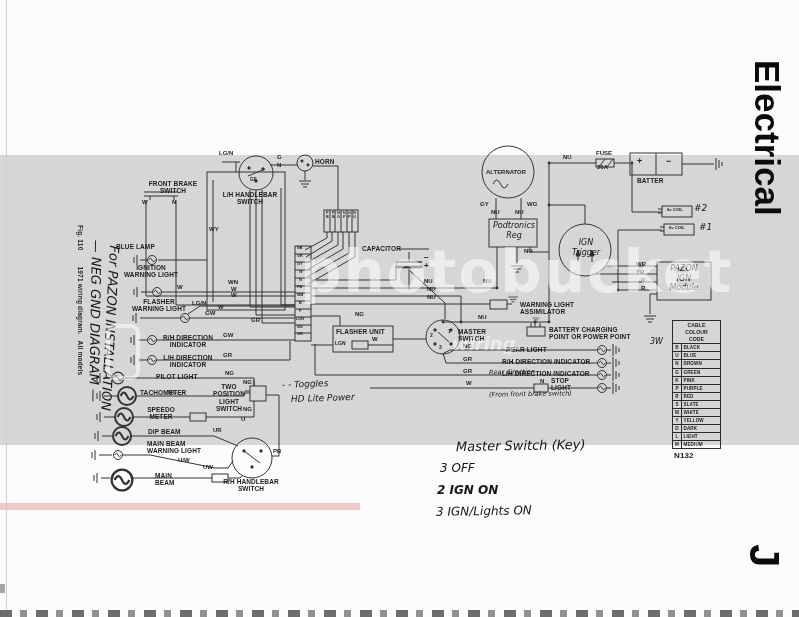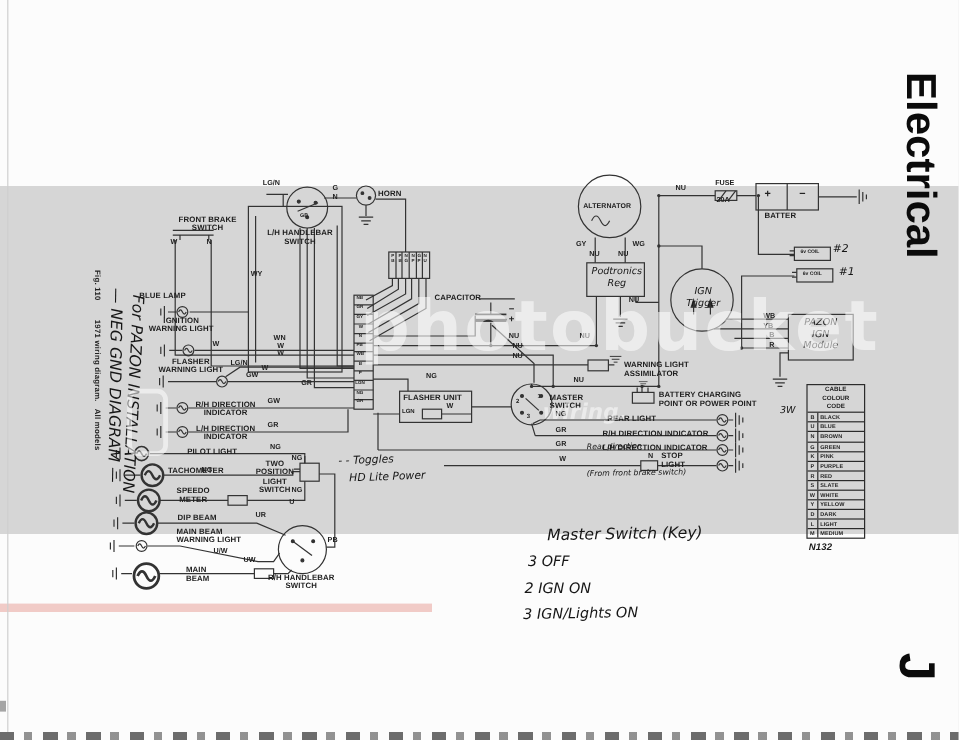--- a/index.html
+++ b/index.html
@@ -246,21 +246,21 @@
 SWITCH</div>
       <div class="lbl" style="left: 520px; top: 301px; width: 62px;">WARNING LIGHT
 ASSIMILATOR</div>
       <div class="lbl" style="left: 549px; top: 326px; width: 86px;">BATTERY CHARGING
 POINT OR POWER POINT</div>
       <div class="lbl" style="left: 506px; top: 346px;">REAR LIGHT</div>
       <div class="lbl" style="left: 502px; top: 358px;">R/H DIRECTION INDICATOR</div>
       <div class="lbl" style="left: 502px; top: 370px;">L/H DIRECTION INDICATOR</div>
       <div class="lbl" style="left: 551px; top: 377px; width: 24px;">STOP
 LIGHT</div>
-      <div class="lbl" style="left: 674px; top: 451px; font-size: 8px; font-style: italic;">N132</div>
+      <div class="lbl" style="left: 674px; top: 451px; font-size: 8px;">N132</div>
     </div>
   <div id="wire-labels">
       <div class="wl" style="left: 142px; top: 200px;">W</div>
       <div class="wl" style="left: 172px; top: 200px;">N</div>
       <div class="wl" style="left: 219px; top: 151px;">LG/N</div>
       <div class="wl" style="left: 277px; top: 155px;">G</div>
       <div class="wl" style="left: 277px; top: 163px;">N</div>
       <div class="wl" style="left: 209px; top: 227px;">WY</div>
       <div class="wl" style="left: 250px; top: 178px; font-size: 4.5px;">GB</div>
       <div class="wl" style="left: 228px; top: 280px;">WN</div>
@@ -351,21 +351,21 @@
       <div class="hand c" style="left: 660px; top: 264px; font-size: 8px; width: 48px;">PAZON
 IGN
 Module</div>
       <div class="hand" style="left: 650px; top: 297px; font-size: 8px; margin-top: 40px;">3W</div>
       <div class="hand" style="left: 489px; top: 369px; font-size: 6.5px; transform: rotate(-1deg);">Rear direction</div>
       <div class="hand" style="left: 489px; top: 391px; font-size: 6.5px; transform: rotate(-1deg);">(From front brake switch)</div>
       <div class="hand" style="left: 694px; top: 203px; font-size: 9px;">#2</div>
       <div class="hand" style="left: 699px; top: 222px; font-size: 9px;">#1</div>
       <div class="hand" style="left: 456px; top: 438px; font-size: 13px; transform: rotate(-1deg);">Master Switch (Key)</div>
       <div class="hand" style="left: 440px; top: 461px; font-size: 12px;">3   OFF</div>
-      <div class="hand" style="left: 437px; top: 483px; font-size: 12px;">2   IGN ON</div>
+      <div class="hand" style="left: 437px; top: 483px; font-size: 12px; font-weight: bold;">2   IGN ON</div>
       <div class="hand" style="left: 436px; top: 504px; font-size: 12px; transform: rotate(-1deg);">3  IGN/Lights ON</div>
     </div>
 
   <div class="vert fig-caption">Fig. 110        1971 wiring diagram.   All models</div>
   <div class="vert neg-gnd">— NEG GND DIAGRAM —</div>
   <div class="vert pazon-note">For PAZON INSTALLATION</div>
 
   <div class="wm-word">photobucket</div>
   <div class="wm-tag">wiring.</div>
   <div class="wm-logo"></div>

